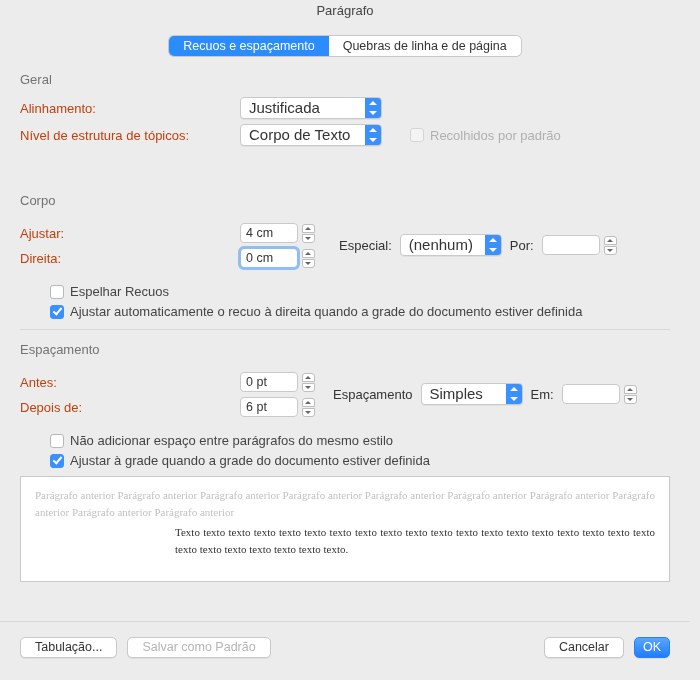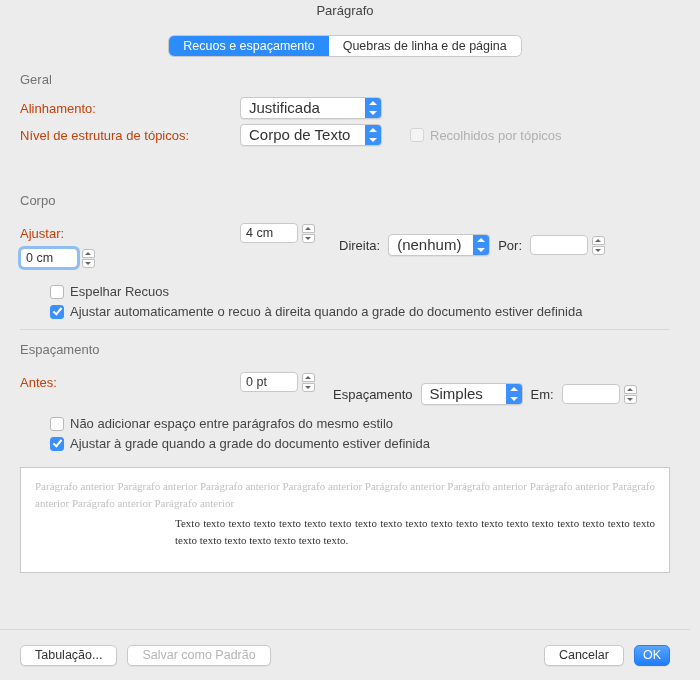--- a/index.html
+++ b/index.html
@@ -178,21 +178,21 @@
   .num-field.focus input {
     outline: 3px solid #8fbef5;
     outline-offset: -1px;
   }
   .hr {
     border: none;
     border-top: 1px solid #d8d8d8;
     margin: 10px 0 12px 0;
   }
   .preview {
-    margin-top: 16px;
+    margin-top: 8px;
     background: #fff;
     border: 1px solid #c9c9c9;
     padding: 10px 14px;
     height: 84px;
     overflow: hidden;
     font-family: "Times New Roman", serif;
     font-size: 11px;
     line-height: 1.5;
   }
   .preview .prev-par {
@@ -200,21 +200,21 @@
     text-align: justify;
   }
   .preview .cur-par {
     color: #333;
     text-align: justify;
     padding-left: 140px;
     margin-top: 4px;
   }
   .footer {
     position: absolute;
-    left: 0; right: 0; bottom: 0;
+    left: 0; right: 0; bottom: 8px;
     height: 50px;
     border-top: 1px solid #d8d8d8;
     background: #ececec;
     display: flex;
     align-items: center;
     padding: 0 20px;
   }
   .btn {
     height: 21px;
     line-height: 19px;
@@ -269,52 +269,53 @@
     <div class="row">
       <div class="lab-right">Nível de estrutura de tópicos:</div>
       <div class="select" style="width:140px">
         <span class="val">Corpo de Texto</span>
         <span style="flex:1"></span>
         <span class="arrows"></span>
       </div>
       <div style="width:28px"></div>
       <label class="cbx disabled">
         <span class="box"></span>
-        <span>Recolhidos por tópicos</span>
+        <span>Recolhidos por padrão</span>
       </label>
     </div>
 
     <div style="height:30px"></div>
 
     <div class="section-title">Corpo</div>
 
     <div style="display:flex; align-items:flex-start; gap:24px;">
       <div style="flex:0 0 auto">
         <div class="row">
           <div class="lab-right">Ajustar:</div>
           <div class="num-field">
             <input value="4 cm" style="">
             <span class="stepper">
                 <span class="up"></span>
                 <span class="down"></span>
               </span>
           </div>
         </div>
         <div class="row">
+          <div class="lab-right">Direita:</div>
           <div class="num-field focus">
             <input value="0 cm" style="">
             <span class="stepper">
                 <span class="up"></span>
                 <span class="down"></span>
               </span>
           </div>
         </div>
       </div>
       <div class="sub-row" style="margin-top:16px">
-        <span>Direita:</span>
+        <span>Especial:</span>
         <div class="select" style="width:100px">
           <span class="val">(nenhum)</span>
           <span style="flex:1"></span>
           <span class="arrows"></span>
         </div>
         <span>Por:</span>
         <div class="num-field">
           <input value="" style="">
           <span class="stepper">
               <span class="up"></span>
@@ -347,20 +348,30 @@
         <div class="row">
           <div class="lab-right">Antes:</div>
           <div class="num-field">
             <input value="0 pt" style="">
             <span class="stepper">
                 <span class="up"></span>
                 <span class="down"></span>
               </span>
           </div>
         </div>
+        <div class="row">
+          <div class="lab-right">Depois de:</div>
+          <div class="num-field">
+            <input value="6 pt" style="">
+            <span class="stepper">
+                <span class="up"></span>
+                <span class="down"></span>
+              </span>
+          </div>
+        </div>
       </div>
       <div class="sub-row" style="margin-top:16px">
         <span>Espaçamento</span>
         <div class="select" style="width:100px">
           <span class="val">Simples</span>
           <span style="flex:1"></span>
           <span class="arrows"></span>
         </div>
         <span>Em:</span>
         <div class="num-field">

